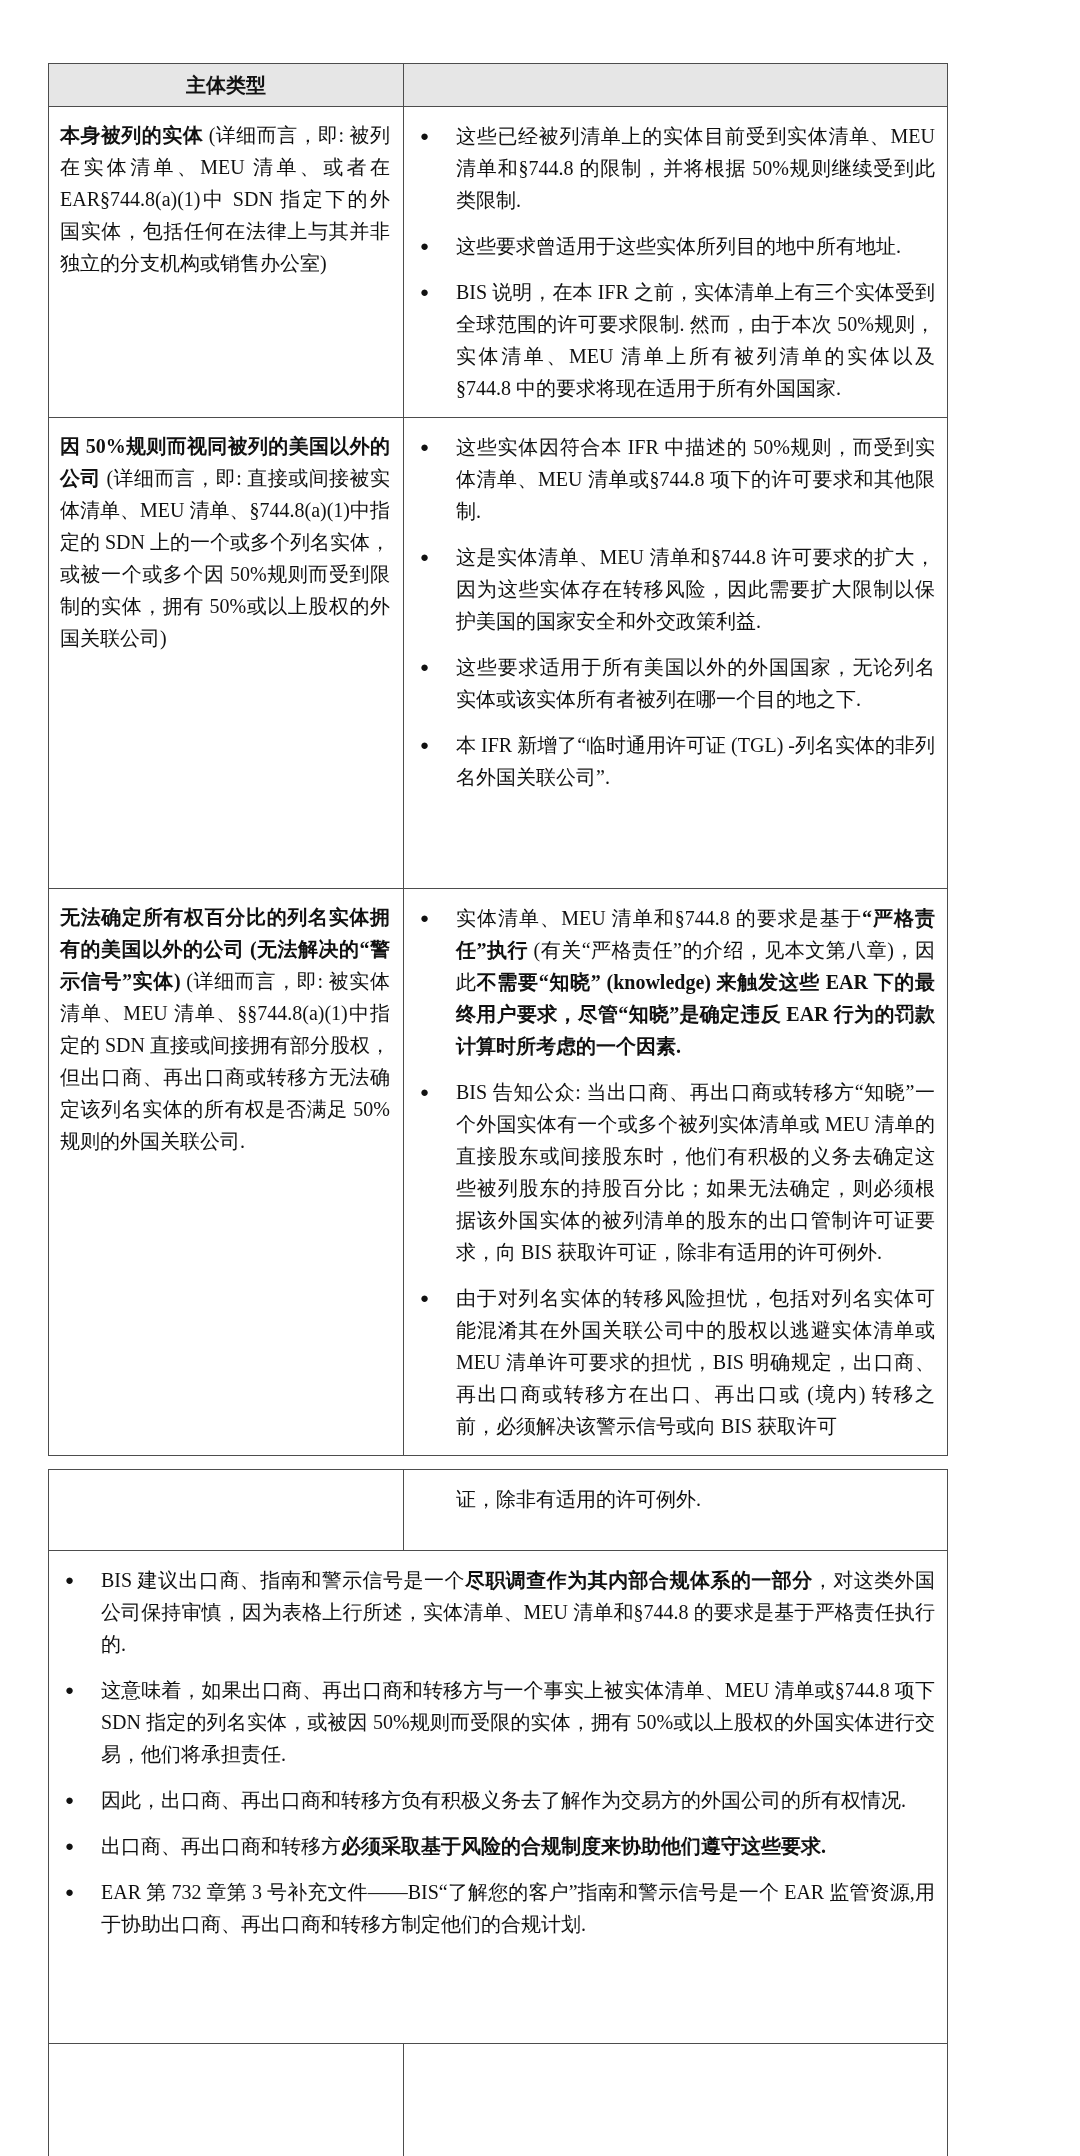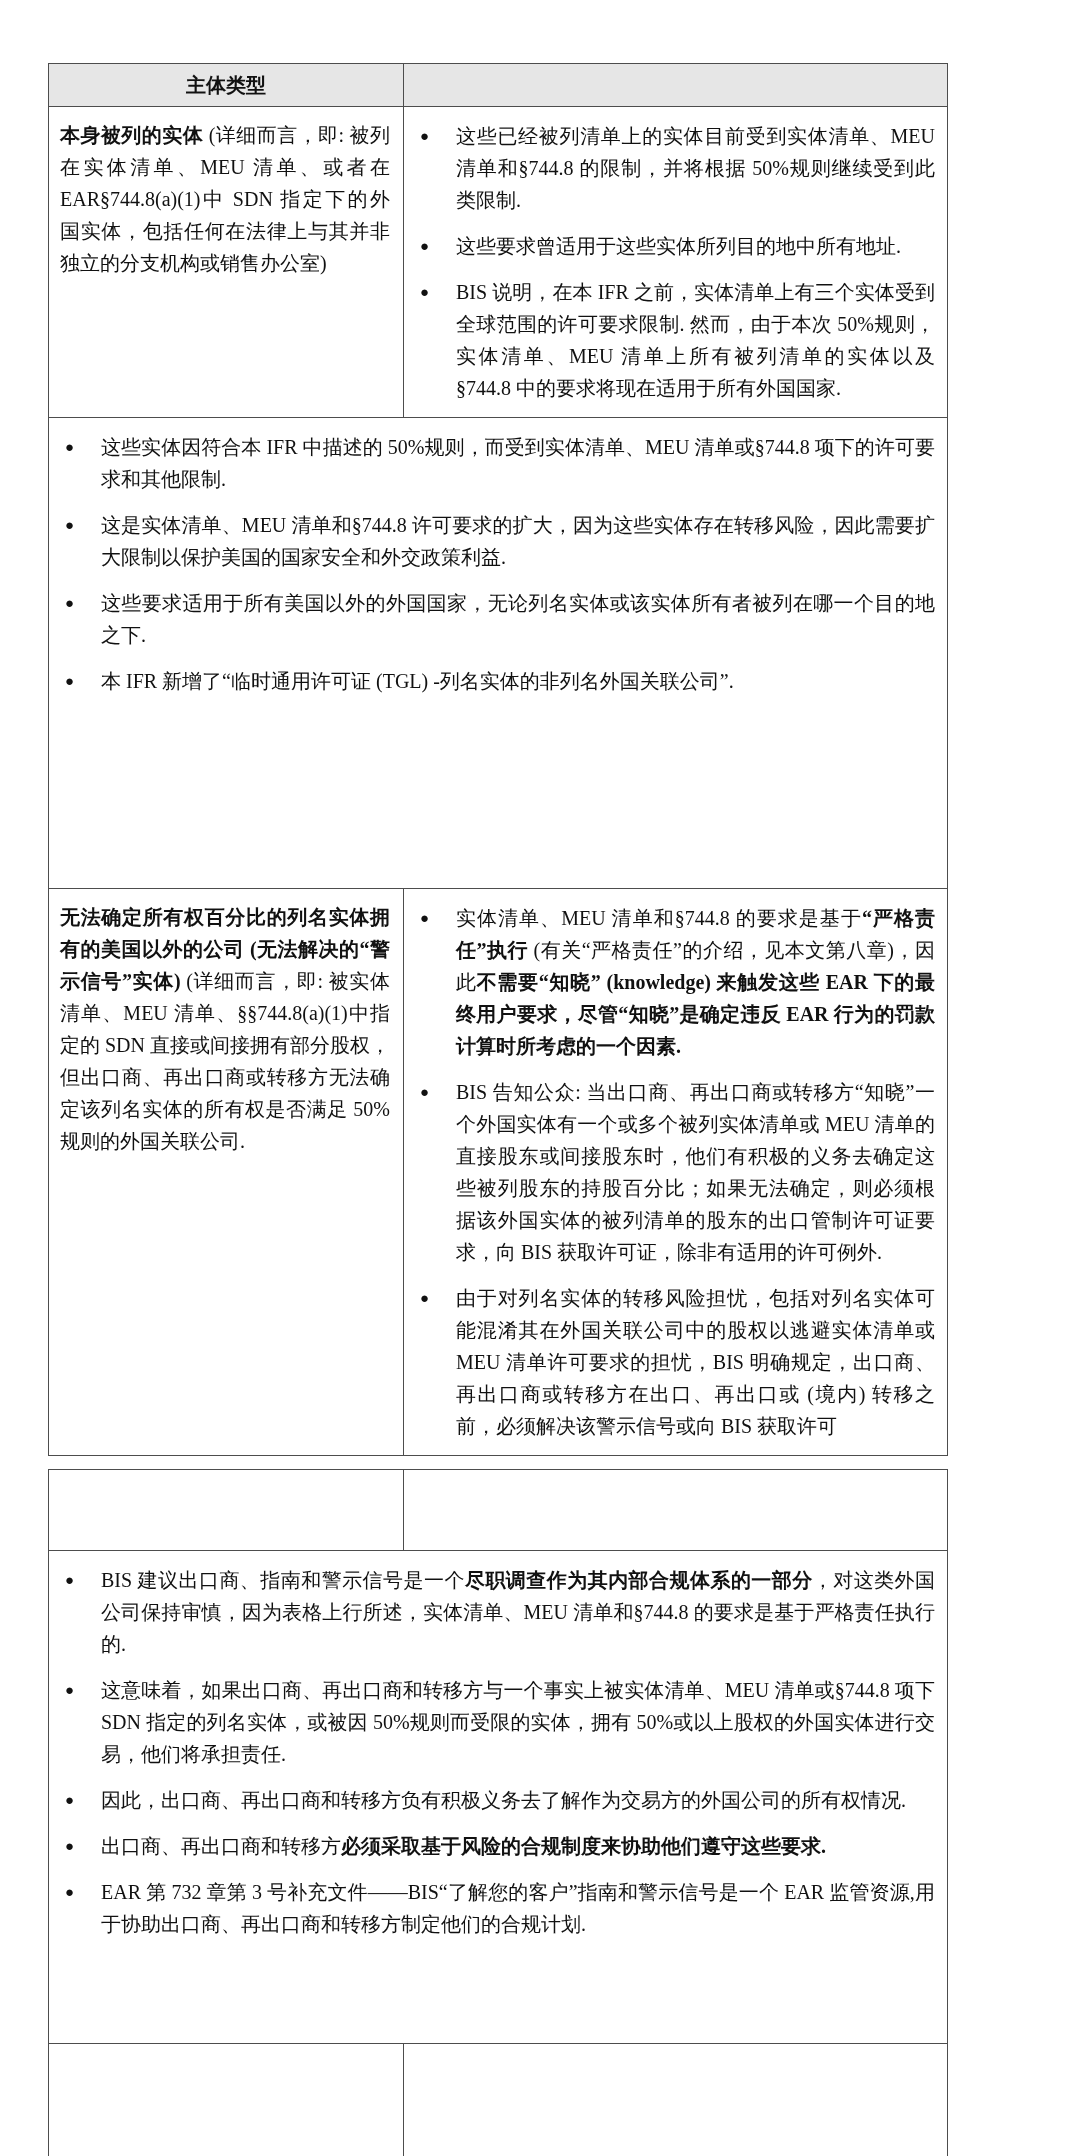--- a/index.html
+++ b/index.html
@@ -60,20 +60,23 @@
               <span class="marker">●</span>
               <div class="btext"><span>这些要求曾适用于这些实体所列目的地中所有地址.</span></div>
             </div>
             <div class="bullet">
               <span class="marker">●</span>
               <div class="btext"><span>BIS 说明，在本 IFR 之前，实体清单上有三个实体受到全球范围的许可要求限制. 然而，由于本次 50%规则，实体清单、MEU 清单上所有被列清单的实体以及§744.8 中的要求将现在适用于所有外国国家.</span></div>
             </div>
           </div>
         </div>
         <div class="row" style="min-height: 471px;">
+          <div class="cell left">
+            <div class="para"><span class="b">因 50%规则而视同被列的美国以外的公司</span><span> (详细而言，即: 直接或间接被实体清单、MEU 清单、§744.8(a)(1)中指定的 SDN 上的一个或多个列名实体，或被一个或多个因 50%规则而受到限制的实体，拥有 50%或以上股权的外国关联公司)</span></div>
+          </div>
           <div class="cell right">
             <div class="bullet">
               <span class="marker">●</span>
               <div class="btext"><span>这些实体因符合本 IFR 中描述的 50%规则，而受到实体清单、MEU 清单或§744.8 项下的许可要求和其他限制.</span></div>
             </div>
             <div class="bullet">
               <span class="marker">●</span>
               <div class="btext"><span>这是实体清单、MEU 清单和§744.8 许可要求的扩大，因为这些实体存在转移风险，因此需要扩大限制以保护美国的国家安全和外交政策利益.</span></div>
             </div>
             <div class="bullet">
@@ -103,20 +106,26 @@
               <span class="marker">●</span>
               <div class="btext"><span>由于对列名实体的转移风险担忧，包括对列名实体可能混淆其在外国关联公司中的股权以逃避实体清单或 MEU 清单许可要求的担忧，BIS 明确规定，出口商、再出口商或转移方在出口、再出口或 (境内) 转移之前，必须解决该警示信号或向 BIS 获取许可</span></div>
             </div>
           </div>
         </div>
       </div>
     <div class="tgap"></div>
     <div class="tpart">
         <div class="row" style="min-height: 80px;">
           <div class="cell left"></div>
+          <div class="cell right">
+            <div class="bullet">
+              <span class="marker"></span>
+              <div class="btext"><span>证，除非有适用的许可例外.</span></div>
+            </div>
+          </div>
         </div>
         <div class="row" style="min-height: 493px;">
           <div class="cell right">
             <div class="bullet">
               <span class="marker">●</span>
               <div class="btext"><span>BIS 建议出口商、指南和警示信号是一个</span><span class="b">尽职调查作为其内部合规体系的一部分</span><span>，对这类外国公司保持审慎，因为表格上行所述，实体清单、MEU 清单和§744.8 的要求是基于严格责任执行的.</span></div>
             </div>
             <div class="bullet">
               <span class="marker">●</span>
               <div class="btext"><span>这意味着，如果出口商、再出口商和转移方与一个事实上被实体清单、MEU 清单或§744.8 项下 SDN 指定的列名实体，或被因 50%规则而受限的实体，拥有 50%或以上股权的外国实体进行交易，他们将承担责任.</span></div>

